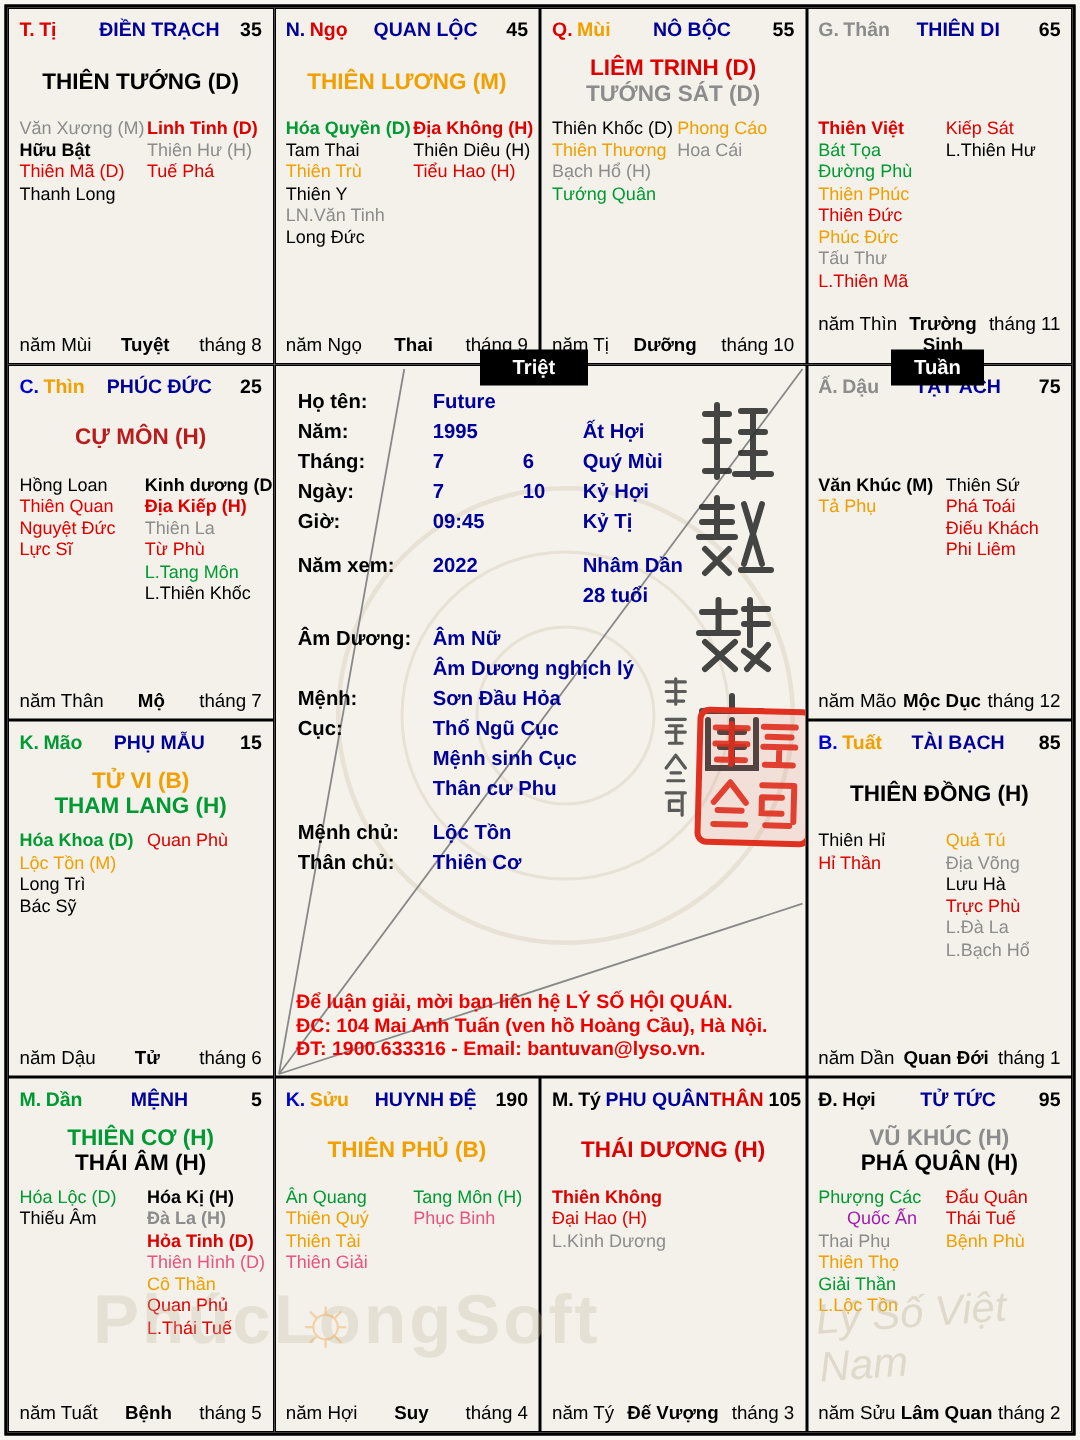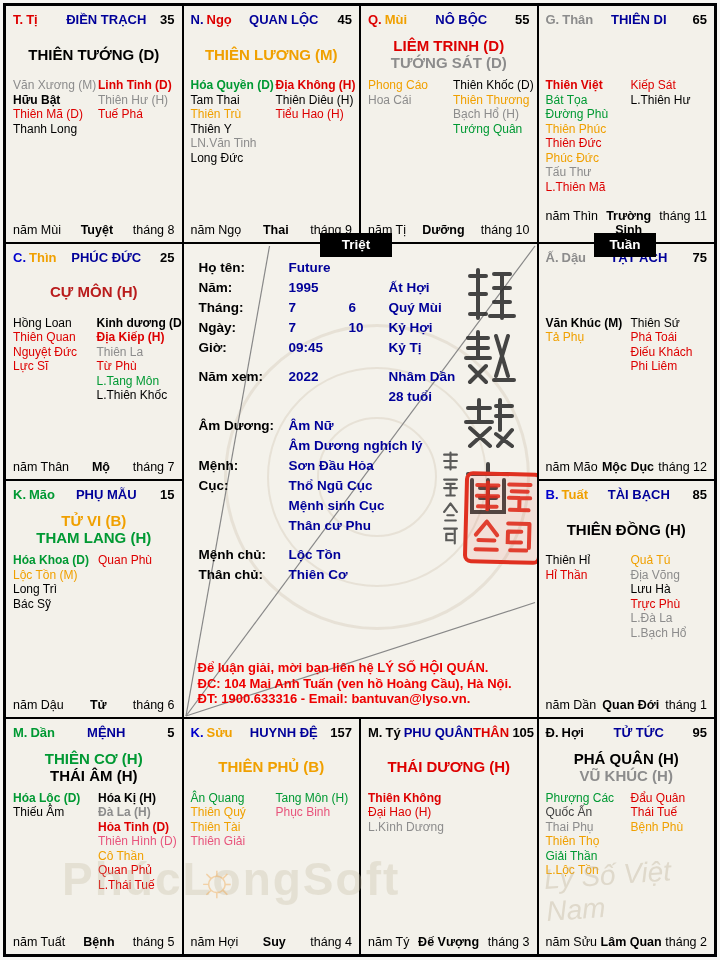--- a/index.html
+++ b/index.html
@@ -136,29 +136,29 @@
       <span class="canchi"><span class="star" style="color: rgb(221, 0, 0); font-weight: bold;">Q.</span><span class="star" style="color: rgb(240, 160, 0); font-weight: bold;">Mùi</span></span>
       <span class="pname">NÔ BỘC</span>
       <span class="pextra"></span>
       <span class="pnum">55</span>
     </div>
     <div class="mains">
         <div class="star" style="color: rgb(221, 0, 0); font-weight: bold;">LIÊM TRINH (D)</div>
         <div class="star" style="color: rgb(140, 140, 140); font-weight: bold;">TƯỚNG SÁT (D)</div>
       </div>
     <div class="cols">
-        <div class="col">
-          <div class="star" style="color: rgb(240, 160, 0);">Phong Cáo</div>
-          <div class="star" style="color: rgb(140, 140, 140);">Hoa Cái</div>
-        </div>
-    <div class="col col2">
+        <div class="col col2">
           <div class="star" style="color: rgb(0, 0, 0);">Thiên Khốc (D)</div>
           <div class="star" style="color: rgb(240, 160, 0);">Thiên Thương</div>
           <div class="star" style="color: rgb(140, 140, 140);">Bạch Hổ (H)</div>
           <div class="star" style="color: rgb(0, 153, 51);">Tướng Quân</div>
+        </div>
+    <div class="col">
+          <div class="star" style="color: rgb(240, 160, 0);">Phong Cáo</div>
+          <div class="star" style="color: rgb(140, 140, 140);">Hoa Cái</div>
         </div>
       </div>
     <div class="foot">
       <span>năm Tị</span>
       <span class="vong">Dưỡng</span>
       <span>tháng 10</span>
     </div>
   </div>
 
   <div class="cell p4">
@@ -318,21 +318,21 @@
       <span class="pname">MỆNH</span>
       <span class="pextra"></span>
       <span class="pnum">5</span>
     </div>
     <div class="mains">
         <div class="star" style="color: rgb(0, 153, 51); font-weight: bold;">THIÊN CƠ (H)</div>
         <div class="star" style="color: rgb(0, 0, 0); font-weight: bold;">THÁI ÂM (H)</div>
       </div>
     <div class="cols">
         <div class="col">
-          <div class="star" style="color: rgb(0, 153, 51); font-weight: bold;">Hóa Lộc (D)</div>
+          <div class="star" style="color: rgb(0, 153, 51); font-weight: normal;">Hóa Lộc (D)</div>
           <div class="star" style="color: rgb(0, 0, 0);">Thiếu Âm</div>
         </div>
     <div class="col col2">
           <div class="star" style="color: rgb(0, 0, 0); font-weight: bold;">Hóa Kị (H)</div>
           <div class="star" style="color: rgb(140, 140, 140); font-weight: bold;">Đà La (H)</div>
           <div class="star" style="color: rgb(221, 0, 0); font-weight: bold;">Hỏa Tinh (D)</div>
           <div class="star" style="color: rgb(232, 84, 124);">Thiên Hình (D)</div>
           <div class="star" style="color: rgb(240, 160, 0);">Cô Thần</div>
           <div class="star" style="color: rgb(221, 0, 0);">Quan Phủ</div>
           <div class="star" style="color: rgb(221, 0, 0);">L.Thái Tuế</div>
@@ -343,21 +343,21 @@
       <span class="vong">Bệnh</span>
       <span>tháng 5</span>
     </div>
   </div>
 
   <div class="cell p10">
     <div class="hdr">
       <span class="canchi"><span class="star" style="color: rgb(0, 0, 204); font-weight: bold;">K.</span><span class="star" style="color: rgb(240, 160, 0); font-weight: bold;">Sửu</span></span>
       <span class="pname">HUYNH ĐỆ</span>
       <span class="pextra"></span>
-      <span class="pnum">157</span>
+      <span class="pnum">190</span>
     </div>
     <div class="mains">
         <div class="star" style="color: rgb(240, 160, 0); font-weight: bold;">THIÊN PHỦ (B)</div>
       </div>
     <div class="cols">
         <div class="col">
           <div class="star" style="color: rgb(0, 153, 51);">Ân Quang</div>
           <div class="star" style="color: rgb(240, 160, 0);">Thiên Quý</div>
           <div class="star" style="color: rgb(240, 160, 0);">Thiên Tài</div>
           <div class="star" style="color: rgb(232, 84, 124);">Thiên Giải</div>
@@ -399,27 +399,27 @@
   </div>
 
   <div class="cell p12">
     <div class="hdr">
       <span class="canchi"><span class="star" style="color: rgb(0, 0, 0); font-weight: bold;">Đ.</span><span class="star" style="color: rgb(0, 0, 0); font-weight: bold;">Hợi</span></span>
       <span class="pname">TỬ TỨC</span>
       <span class="pextra"></span>
       <span class="pnum">95</span>
     </div>
     <div class="mains">
+        <div class="star" style="color: rgb(140, 140, 140); font-weight: bold;">VŨ KHÚC (H)</div>
         <div class="star" style="color: rgb(0, 0, 0); font-weight: bold;">PHÁ QUÂN (H)</div>
-        <div class="star" style="color: rgb(140, 140, 140); font-weight: bold;">VŨ KHÚC (H)</div>
       </div>
     <div class="cols">
         <div class="col">
           <div class="star" style="color: rgb(0, 153, 51);">Phượng Các</div>
-          <div class="star" style="color: #404040;">Quốc Ấn</div>
+          <div class="star" style="color: #a21caf; text-align: center;">Quốc Ấn</div>
           <div class="star" style="color: rgb(140, 140, 140);">Thai Phụ</div>
           <div class="star" style="color: rgb(240, 160, 0);">Thiên Thọ</div>
           <div class="star" style="color: rgb(0, 153, 51);">Giải Thần</div>
           <div class="star" style="color: rgb(240, 160, 0);">L.Lộc Tồn</div>
         </div>
     <div class="col col2">
           <div class="star" style="color: rgb(221, 0, 0);">Đẩu Quân</div>
           <div class="star" style="color: rgb(221, 0, 0);">Thái Tuế</div>
           <div class="star" style="color: rgb(240, 160, 0);">Bệnh Phù</div>
         </div>

